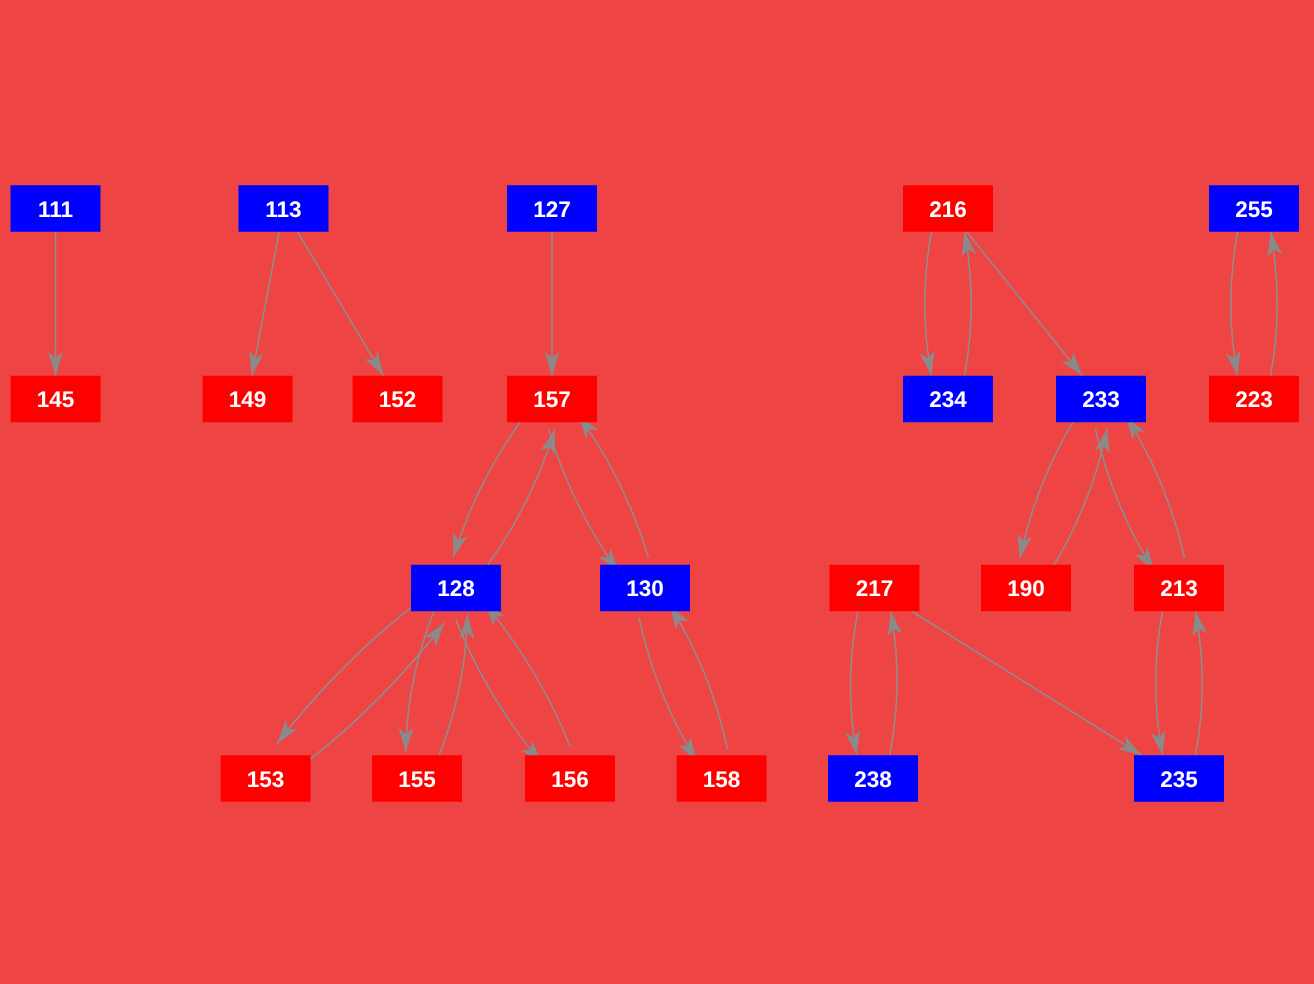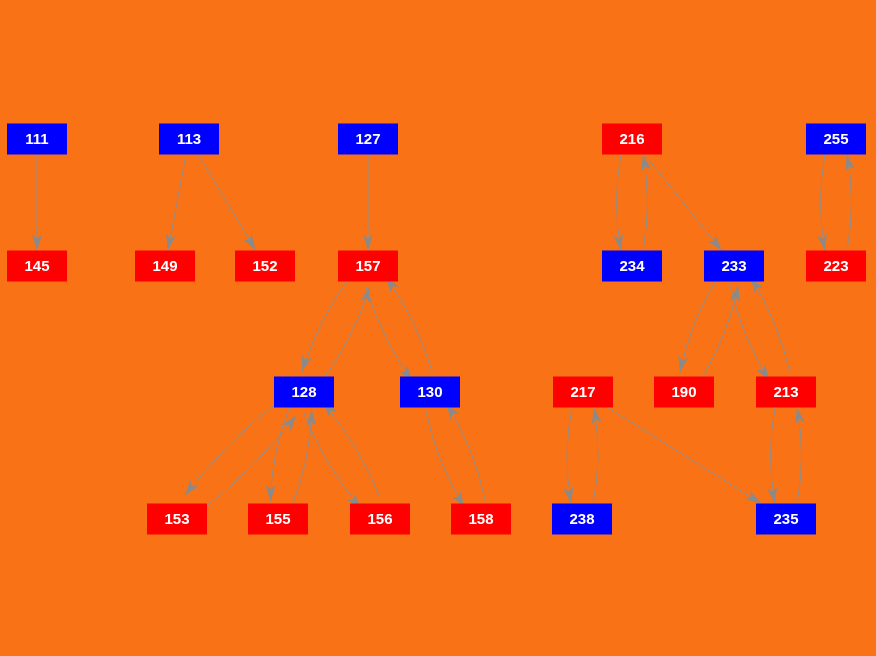--- a/index.html
+++ b/index.html
@@ -5,21 +5,21 @@
   html, body {
     margin: 0;
     padding: 0;
     background: #ffffff;
     font-family: "Liberation Sans", sans-serif;
   }
   .canvas-wrap {
     position: relative;
     width: 876px;
     height: 656px;
-    background: #f97316;
+    background: #ef4444;
     overflow: hidden;
   }
   svg { display: block; }
   .edge-path {
     fill: none;
     stroke-width: 1;
   }
   .node-label {
     font-family: "Liberation Sans", sans-serif;
     font-weight: bold;

